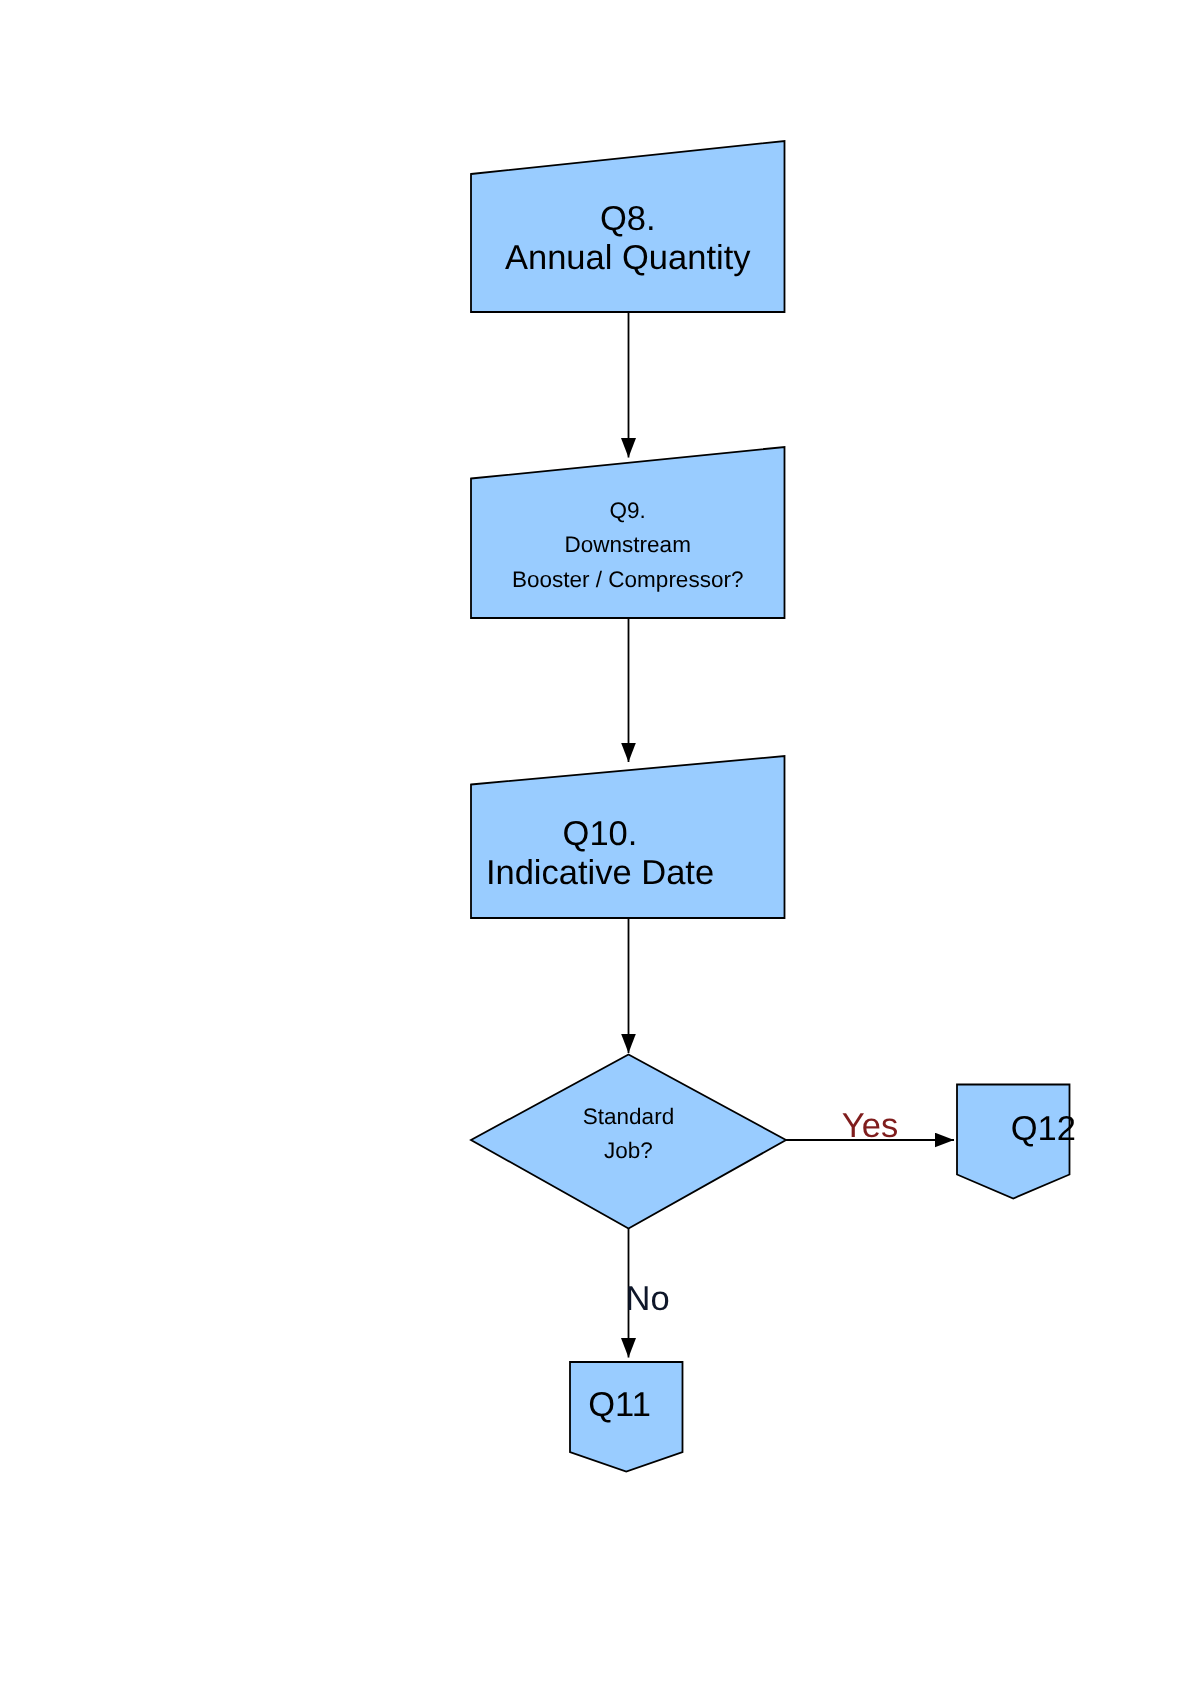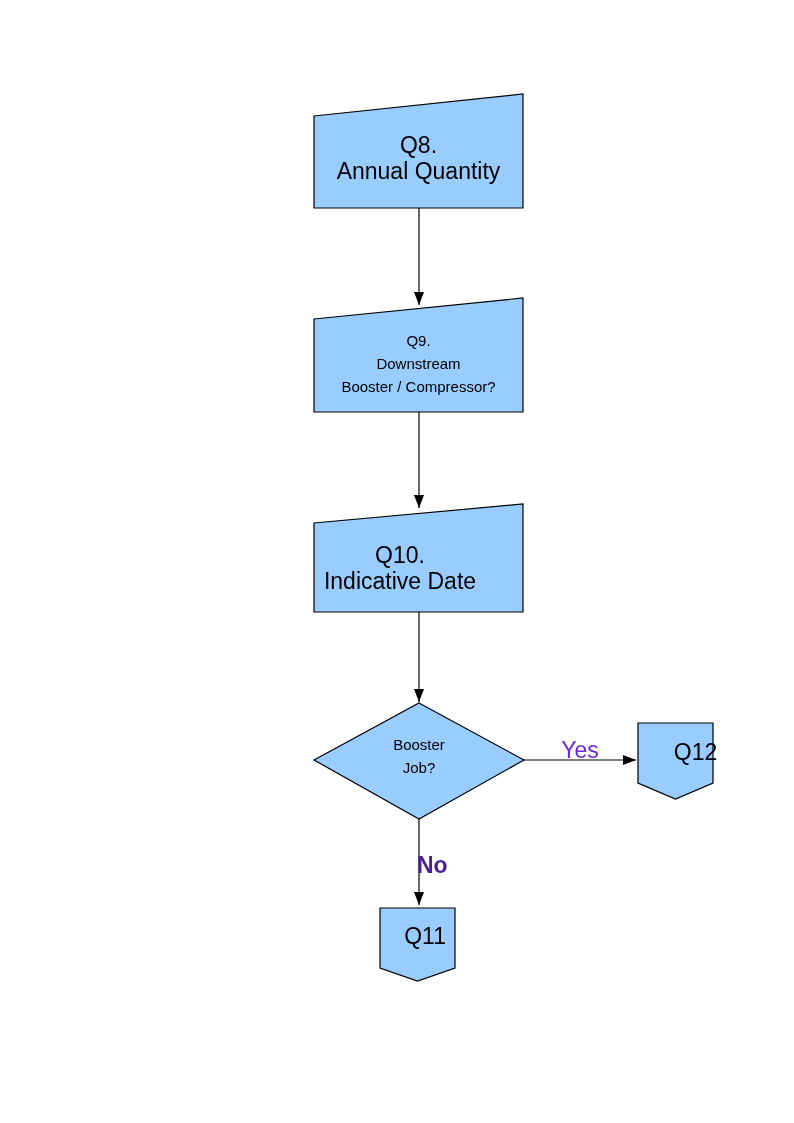--- a/index.html
+++ b/index.html
@@ -94,33 +94,33 @@
 Downstream
 Booster / Compressor?</span>
   </div>
 
   <div class="label label-lg" style="left: 282px; top: 520px; width: 172px; height: 96px; color: rgb(0, 0, 0);">
     <span>Q10.
 Indicative Date</span>
   </div>
 
   <div class="label label-sm" style="left: 287px; top: 706px; width: 200px; height: 100px; color: rgb(0, 0, 0);">
-    <span>Booster
+    <span>Standard
 Job?</span>
   </div>
 
   <div class="label label-lg" style="left: 626px; top: 723px; width: 75px; height: 57px; color: rgb(0, 0, 0);">
     <span>Q12</span>
   </div>
 
-  <div class="label label-lg" style="left: 348px; top: 908px; width: 66px; height: 55px; color: rgb(0, 0, 0); justify-content: flex-end;">
+  <div class="label label-lg" style="left: 348px; top: 908px; width: 66px; height: 55px; color: rgb(0, 0, 0);">
     <span>Q11</span>
   </div>
 
-  <div class="label label-edge" style="left: 500px; top: 736px; width: 96px; height: 28px; color: #6d28d9;">
+  <div class="label label-edge" style="left: 500px; top: 736px; width: 96px; height: 28px; color: #7f1d1d;">
     <span>Yes</span>
   </div>
 
-  <div class="label label-edge label-left" style="left: 385px; top: 851px; width: 70px; height: 28px; color: #4c1d95; font-weight: bold;">
+  <div class="label label-edge label-left" style="left: 385px; top: 851px; width: 70px; height: 28px; color: #0f172a;">
     <span>No</span>
   </div>
 
 </div>
 
 </body></html>

